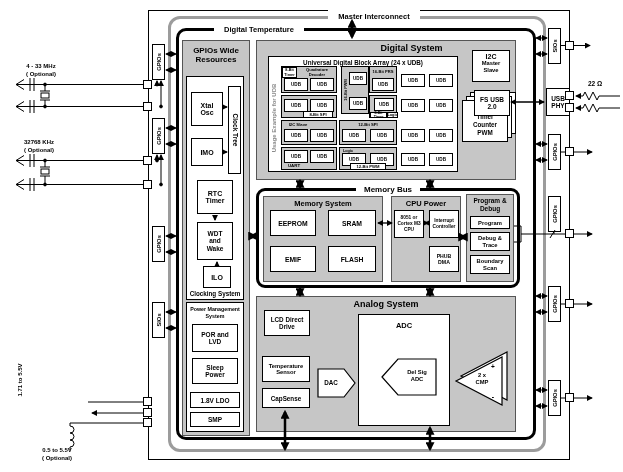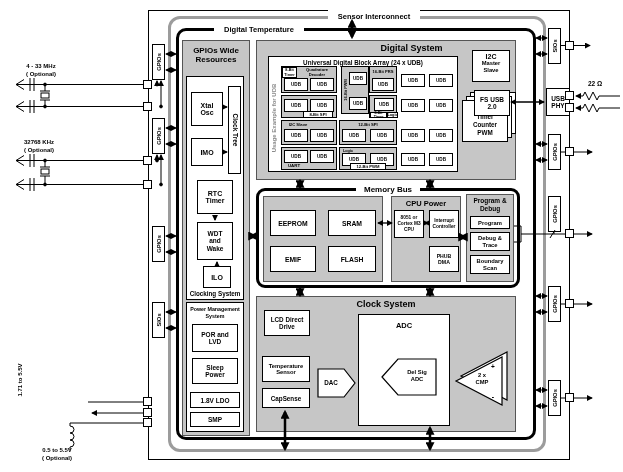--- a/index.html
+++ b/index.html
@@ -20,21 +20,21 @@
   .z2{z-index:2}.z3{z-index:3}.z4{z-index:4}.z7{z-index:7}
 </style>
 </head>
 <body>
 
 <div id="stage">
 
   <div class="frame" style="left:148px;top:10px;width:422px;height:450px;border:1.5px solid #000;z-index:1;"></div>
   <div class="frame" style="left:168px;top:16px;width:378px;height:436px;border:3.5px solid #9c9c9c;border-radius:12px;z-index:1;"></div>
   <div class="frame" style="left:176px;top:28px;width:360px;height:412px;border:3.5px solid #000;border-radius:10px;z-index:1;"></div>
-  <div class="lblchip" style="left:328px;top:10px;width:92px;height:12px;font-size:7.5px;">Sensor Interconnect</div>
+  <div class="lblchip" style="left:328px;top:10px;width:92px;height:12px;font-size:7.5px;">Master Interconnect</div>
   <div class="lblchip" style="left:214px;top:23px;width:90px;height:12px;font-size:7.5px;">Digital Temperature</div>
 
   <div class="abs g z2" style="left:182px;top:40px;width:68px;height:396px;border:1px solid #555;"></div>
   <div class="abs c bold pre z3" style="left:183px;top:44px;width:66px;height:22px;font-size:8px;">GPIOs Wide
 Resources</div>
 
   <div class="abs b z3" style="left:186px;top:76px;width:58px;height:224px;"></div>
   <div class="abs b c bold pre z4" style="left:191px;top:92px;width:32px;height:34px;font-size:7px;">Xtal
 Osc</div>
   <div class="abs b z4" style="left:228px;top:86px;width:13px;height:88px;">
@@ -131,20 +131,21 @@
     <div class="bold pre" style="font-size:5.8px;line-height:1.25;">Master
 Slave</div>
   </div>
   <div class="abs b c bold pre z4" style="left:474px;top:90px;width:36px;height:26px;font-size:6.5px;">FS USB
 2.0</div>
 
   <div class="frame z2" style="left:256px;top:188px;width:264px;height:100px;border:3.5px solid #000;border-radius:9px;background:#fff;"></div>
   <div class="lblchip" style="left:356px;top:183px;width:64px;height:12px;font-size:8px;">Memory Bus</div>
 
   <div class="abs g z3" style="left:263px;top:196px;width:120px;height:86px;border:1px solid #555;"></div>
+  <div class="abs c bold z4" style="left:263px;top:198px;width:120px;height:10px;font-size:7.5px;">Memory System</div>
   <div class="abs b c bold z4" style="left:270px;top:210px;width:46px;height:26px;font-size:6.8px;">EEPROM</div>
   <div class="abs b c bold z4" style="left:328px;top:210px;width:48px;height:26px;font-size:6.8px;">SRAM</div>
   <div class="abs b c bold z4" style="left:270px;top:246px;width:46px;height:26px;font-size:6.8px;">EMIF</div>
   <div class="abs b c bold z4" style="left:328px;top:246px;width:48px;height:26px;font-size:6.8px;">FLASH</div>
 
   <div class="abs g z3" style="left:391px;top:196px;width:70px;height:86px;border:1px solid #555;"></div>
   <div class="abs c bold z4" style="left:391px;top:198px;width:70px;height:10px;font-size:7.5px;">CPU Power</div>
   <div class="abs b c bold pre z4" style="left:394px;top:210px;width:30px;height:28px;font-size:4.8px;line-height:1.2;">8051 or
 Cortex M3
 CPU</div>
@@ -156,21 +157,21 @@
   <div class="abs g z3" style="left:466px;top:194px;width:48px;height:88px;border:1px solid #555;"></div>
   <div class="abs c bold pre z4" style="left:466px;top:196px;width:48px;height:17px;font-size:6.5px;line-height:1.2;">Program &amp;
 Debug</div>
   <div class="abs b c bold z4" style="left:470px;top:216px;width:40px;height:13px;font-size:5.8px;">Program</div>
   <div class="abs b c bold pre z4" style="left:470px;top:232px;width:40px;height:19px;font-size:5.8px;line-height:1.15;">Debug &amp;
 Trace</div>
   <div class="abs b c bold pre z4" style="left:470px;top:255px;width:40px;height:19px;font-size:5.8px;line-height:1.15;">Boundary
 Scan</div>
 
   <div class="abs g z2" style="left:256px;top:296px;width:260px;height:136px;border:1px solid #555;"></div>
-  <div class="abs c bold z3" style="left:256px;top:298px;width:260px;height:11px;font-size:9px;">Clock System</div>
+  <div class="abs c bold z3" style="left:256px;top:298px;width:260px;height:11px;font-size:9px;">Analog System</div>
   <div class="abs b c bold pre z4" style="left:264px;top:310px;width:46px;height:26px;font-size:6.3px;">LCD Direct
 Drive</div>
   <div class="abs b z3" style="left:358px;top:314px;width:92px;height:112px;"></div>
   <div class="abs c bold z4" style="left:358px;top:320px;width:92px;height:10px;font-size:7.5px;">ADC</div>
   <div class="abs c bold pre z7" style="left:398px;top:366px;width:38px;height:20px;font-size:5.8px;line-height:1.2;">Del Sig
 ADC</div>
   <div class="abs b c bold pre z4" style="left:262px;top:356px;width:48px;height:26px;font-size:5.8px;">Temperature
 Sensor</div>
   <div class="abs b c bold z4" style="left:262px;top:388px;width:48px;height:20px;font-size:6.3px;">CapSense</div>
   <div class="abs c bold z7" style="left:318px;top:376px;width:26px;height:12px;font-size:6.3px;">DAC</div>

